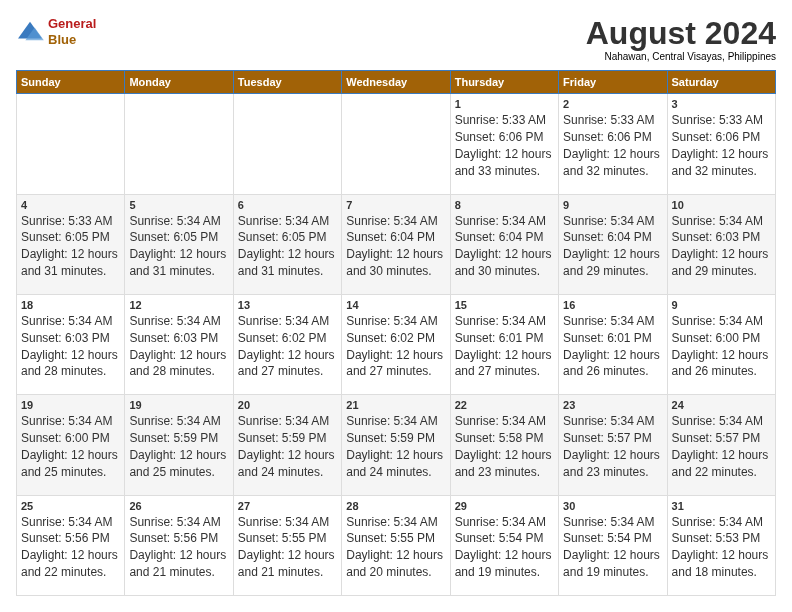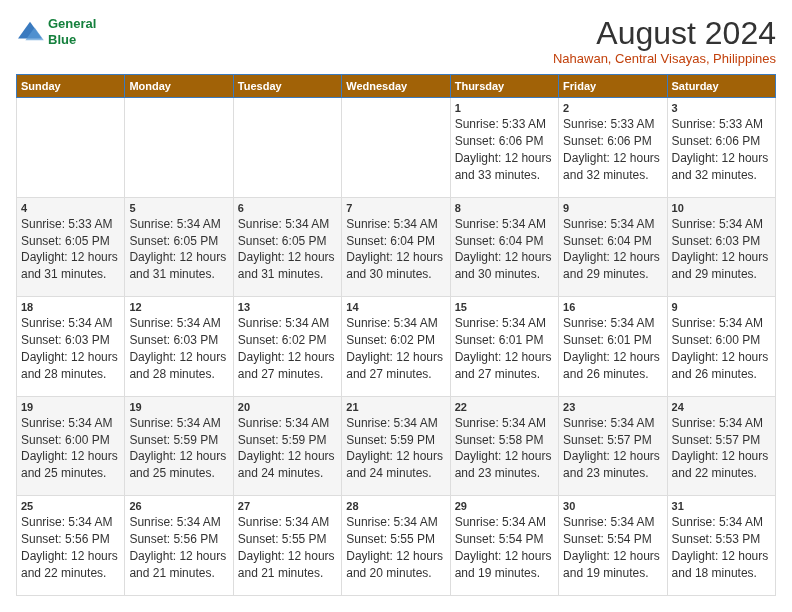--- a/index.html
+++ b/index.html
@@ -28,40 +28,40 @@
       align-items: center;
       gap: 4px;
     }
     .logo-text {
       font-size: 13px;
       font-weight: bold;
       color: #333;
       line-height: 1.2;
     }
     .logo-text span {
-      color: #15803d;
+      color: #b91c1c;
     }
     .logo-icon {
       width: 28px;
       height: 24px;
     }
     .title-block {
       text-align: right;
     }
     .title-block h1 {
       font-size: 32px;
-      font-weight: normal;
+      font-weight: bold;
       color: #333;
       line-height: 1.1;
       text-align: right;
     }
     .title-block h2 {
-      font-size: 13px;
+      font-size: 10px;
       font-weight: normal;
-      color: #c2410c;
+      color: #000000;
     }
     table {
       width: 100%;
       border-collapse: collapse;
       flex: 1;
       table-layout: fixed;
     }
     thead tr {
       background-color: #a16207;
     }
@@ -109,21 +109,21 @@
 <div class="page">
   <div class="header">
     <div class="logo">
       <svg class="logo-icon" viewBox="0 0 30 26" xmlns="http://www.w3.org/2000/svg">
         <rect x="0" y="0" width="30" height="26" fill="#fff"></rect>
         <polygon points="15,2 28,20 2,20" fill="#3a7abf"></polygon>
         <polygon points="20,8 30,22 10,22" fill="#5a9ad5" opacity="0.7"></polygon>
       </svg>
       <div class="logo-text">
         <div><span>General</span></div>
-        <div><span style="color:#15803d">Blue</span></div>
+        <div><span style="color:#a16207">Blue</span></div>
       </div>
     </div>
     <div class="title-block">
       <h1>August 2024</h1>
       <h2>Nahawan, Central Visayas, Philippines</h2>
     </div>
   </div>
 
   <table>
     <thead>

